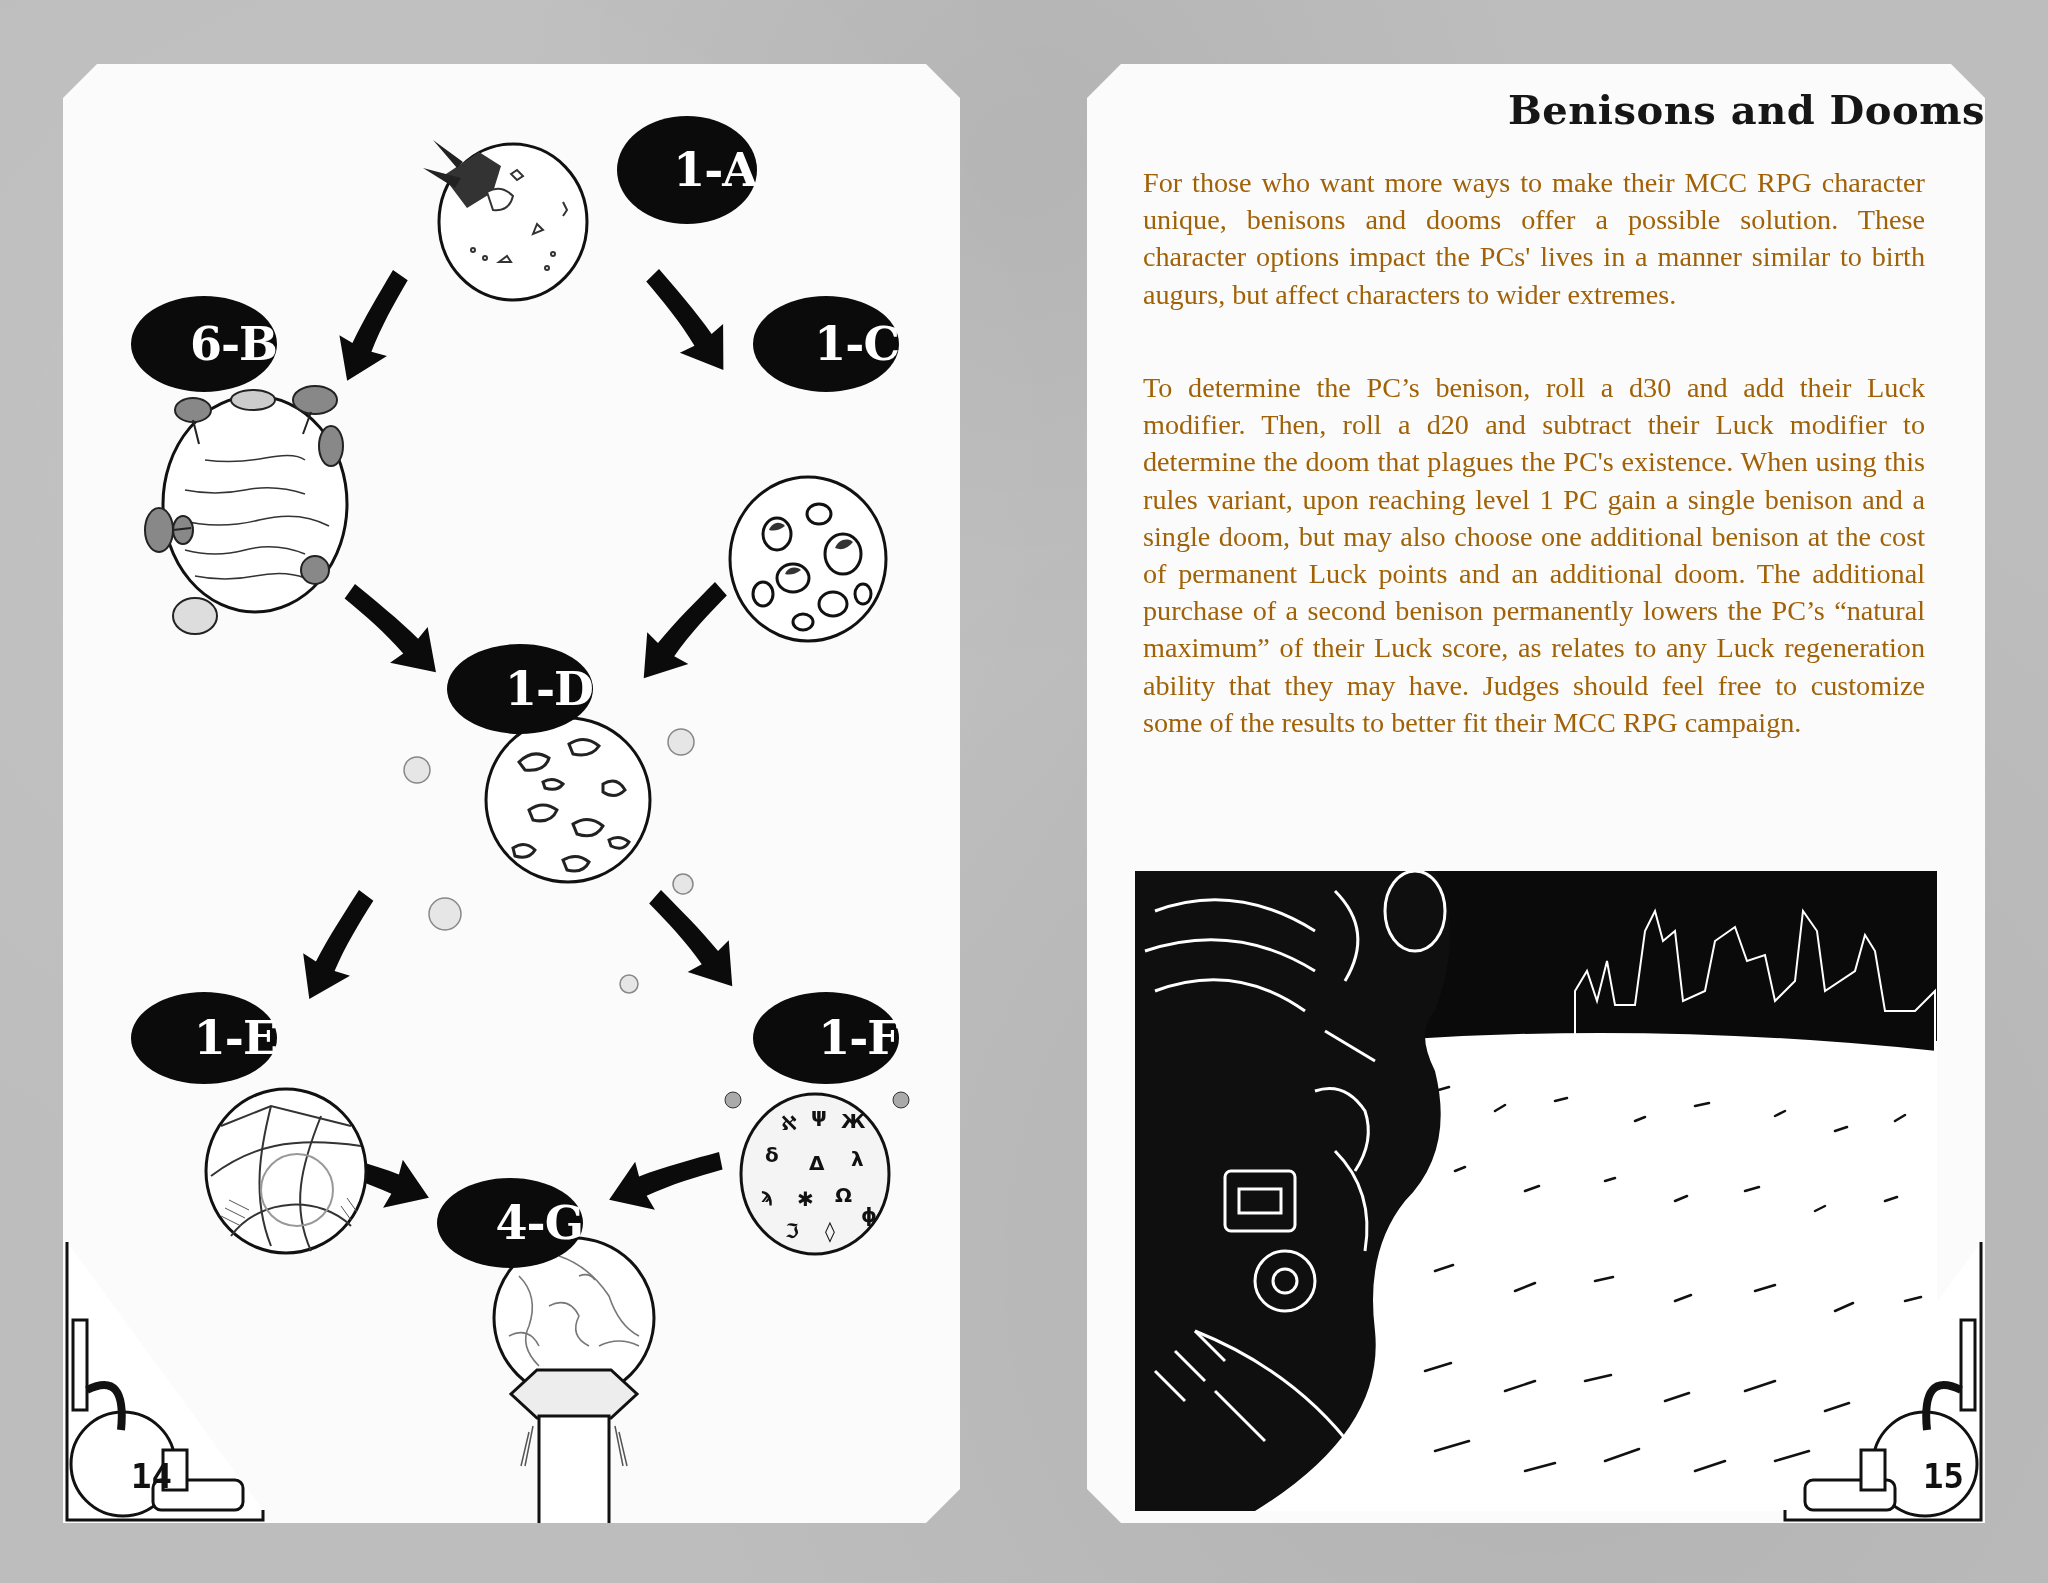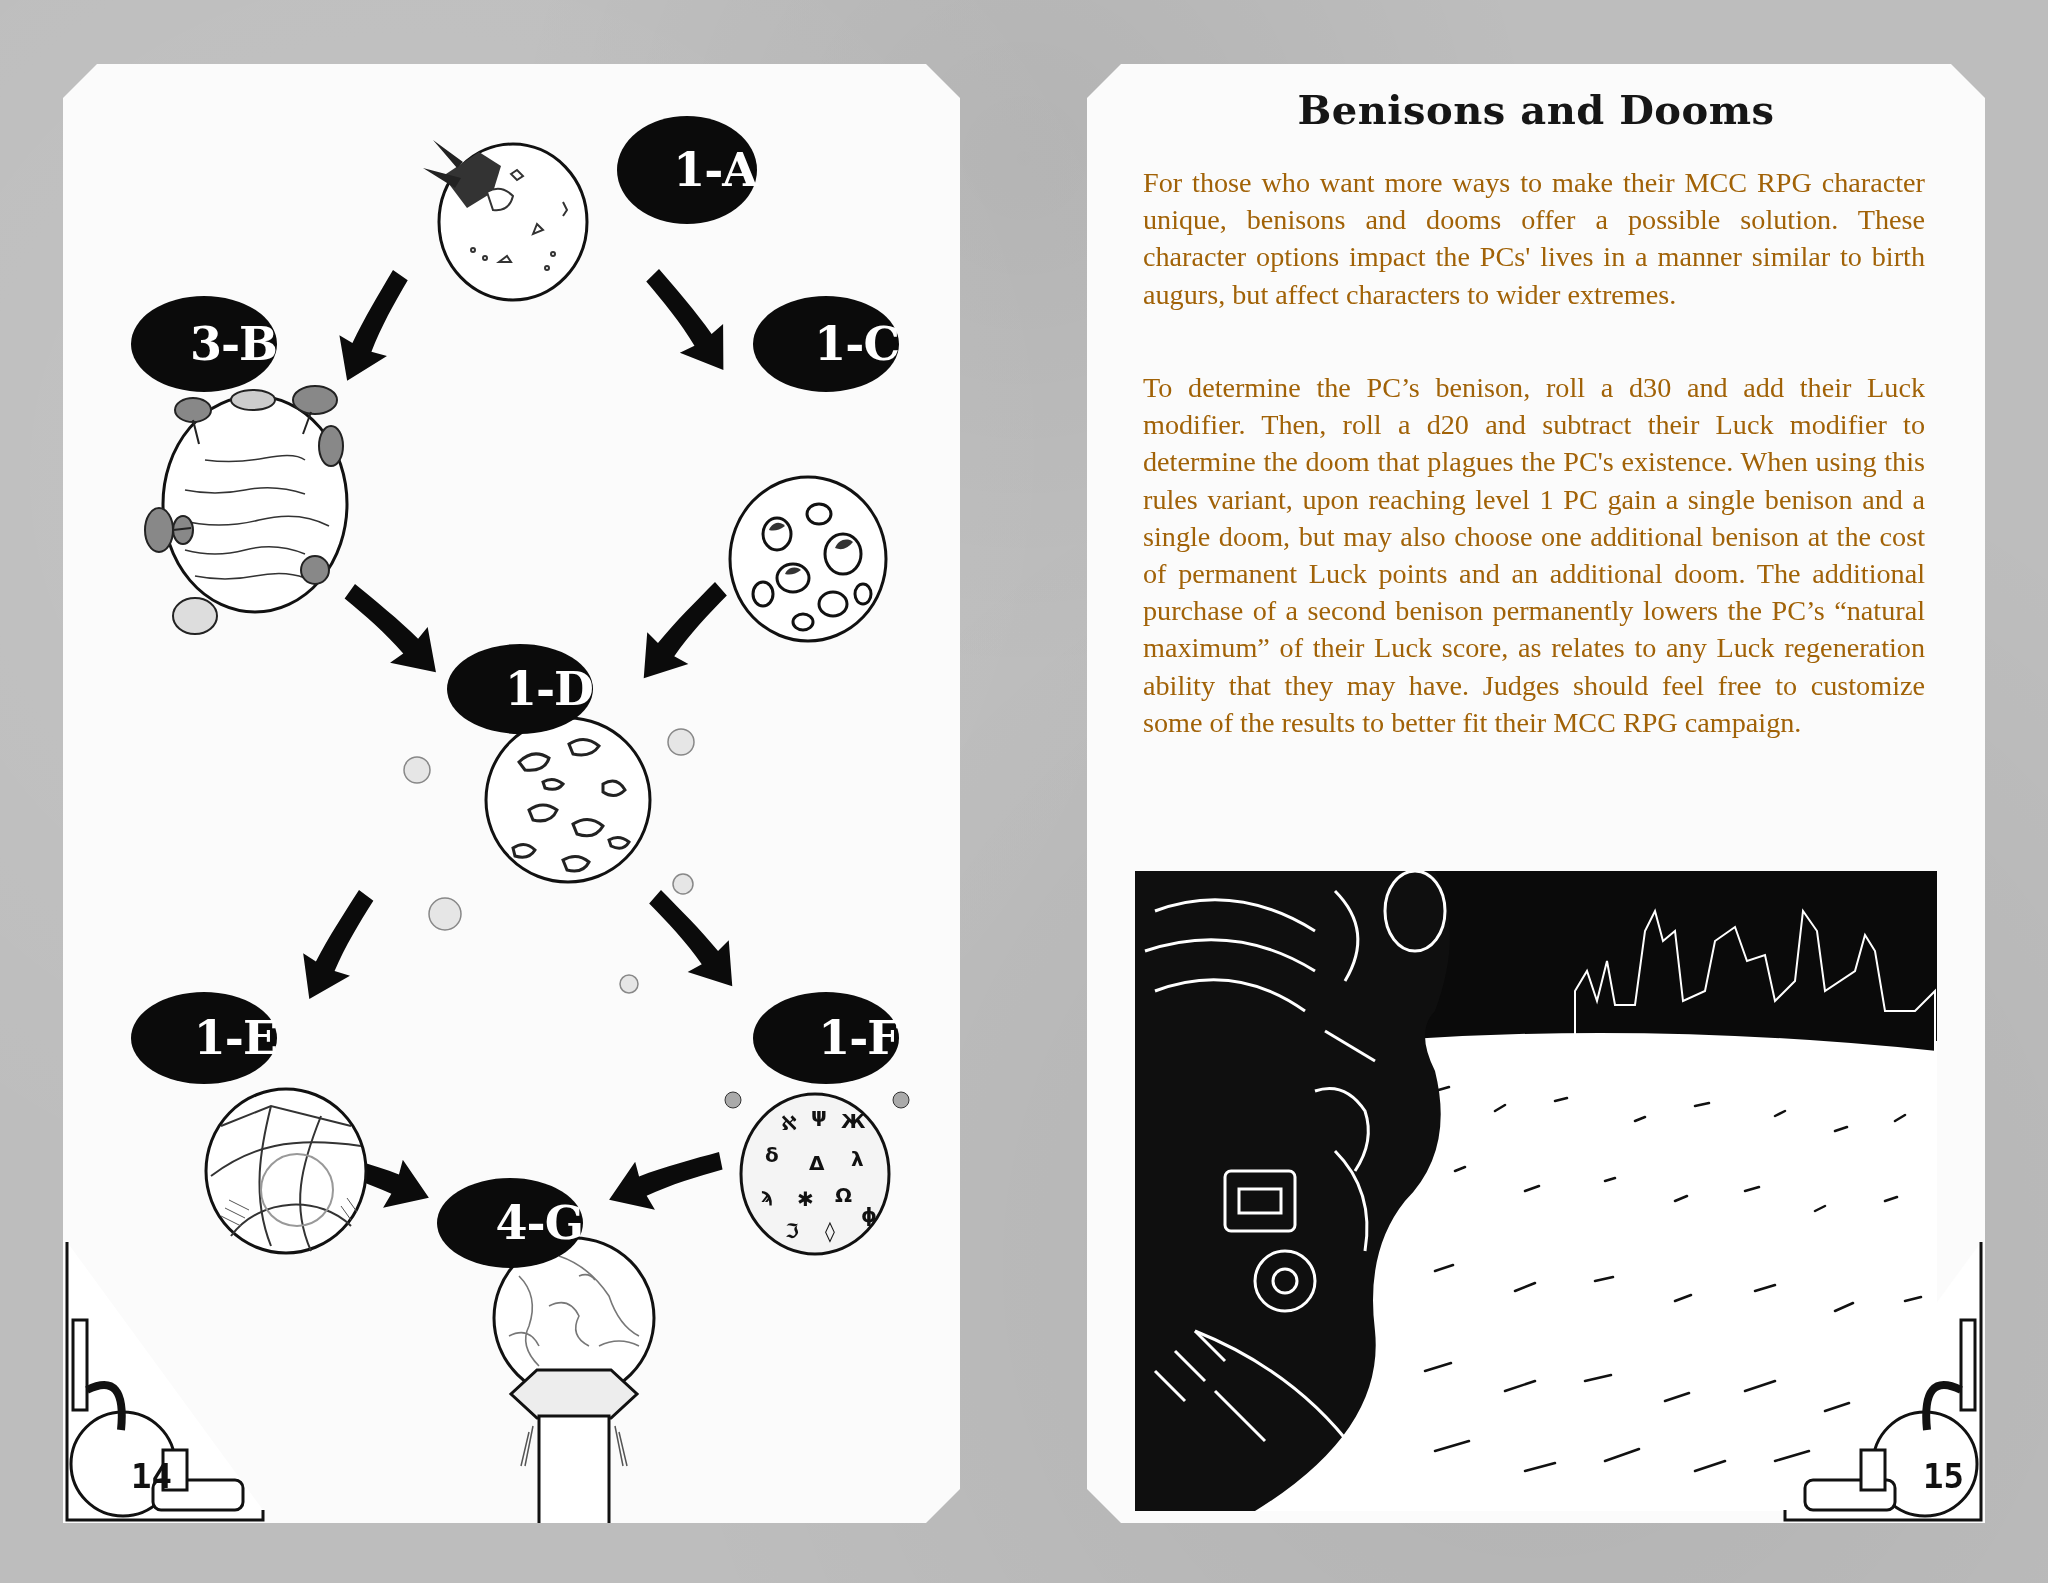--- a/index.html
+++ b/index.html
@@ -32,21 +32,21 @@
   
   .badge {
     position: absolute; background: #0b0b0b; color: #fff; border-radius: 50%;
     display: flex; align-items: center; justify-content: flex-end;
     font-family: "DejaVu Serif", "Liberation Serif", serif; font-weight: bold;
     font-size: 46px; letter-spacing: -1px;
   }
 
   
   .title {
-    position: absolute; left: 0; top: 22px; width: 898px; text-align: center;
+    position: absolute; left: 0; top: 22px; width: 898px; text-align: right;
     font-family: "DejaVu Serif", "Liberation Serif", serif; font-weight: bold;
     font-size: 40px; color: #161616; letter-spacing: 0.5px;
   }
   .body-text {
     position: absolute; left: 56px; width: 782px; color: #a16207;
     font-size: 28.2px; line-height: 37.2px; text-align: justify;
     margin: 0;
   }
   .artwork {
     position: absolute; left: 48px; top: 807px; width: 802px; height: 640px;
@@ -235,21 +235,21 @@
     <rect x="50" y="180" width="70" height="110" fill="#fff" stroke="#111" stroke-width="3"></rect>
     <g stroke="#555" stroke-width="1.5">
         <path d="M44,190 l-8,40 M40,196 l-8,34 M126,190 l8,40 M130,196 l8,34"></path>
       </g>
   </svg>
 
   <div class="badge" style="left:554px;top:52px;width:140px;height:108px;">
       <span>1-A</span>
     </div>
   <div class="badge" style="left:68px;top:232px;width:146px;height:96px;">
-      <span>3-B</span>
+      <span>6-B</span>
     </div>
   <div class="badge" style="left:690px;top:232px;width:146px;height:96px;">
       <span>1-C</span>
     </div>
   <div class="badge" style="left:384px;top:580px;width:146px;height:90px;">
       <span>1-D</span>
     </div>
   <div class="badge" style="left:68px;top:928px;width:146px;height:92px;">
       <span>1-E</span>
     </div>

